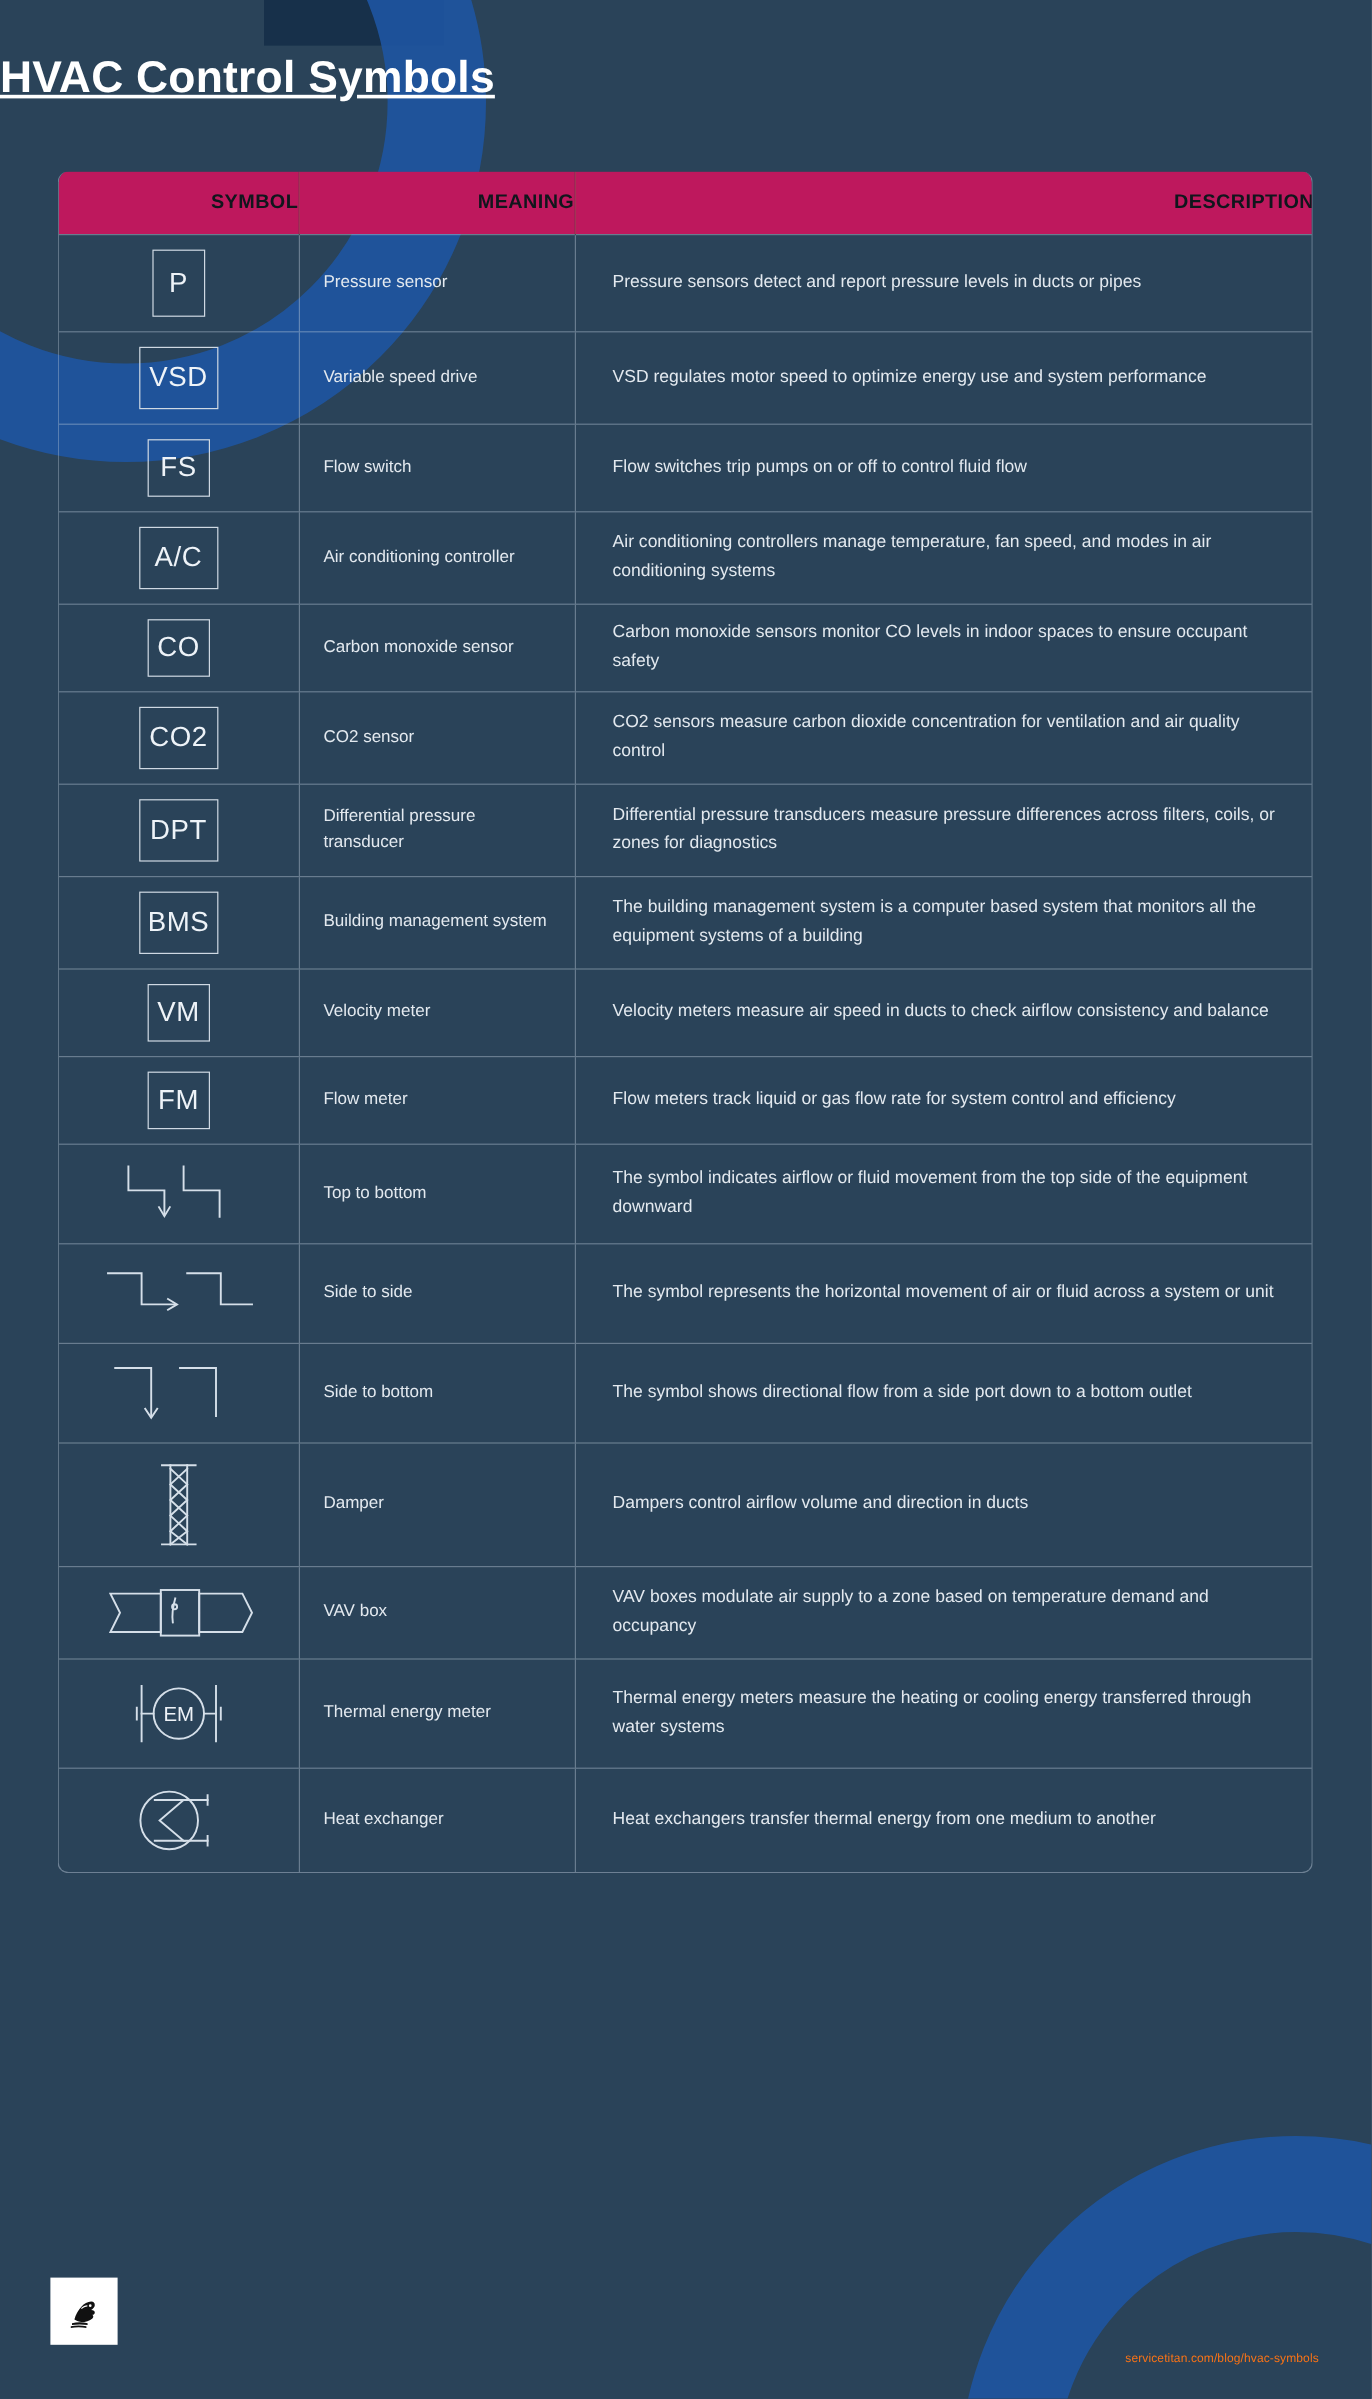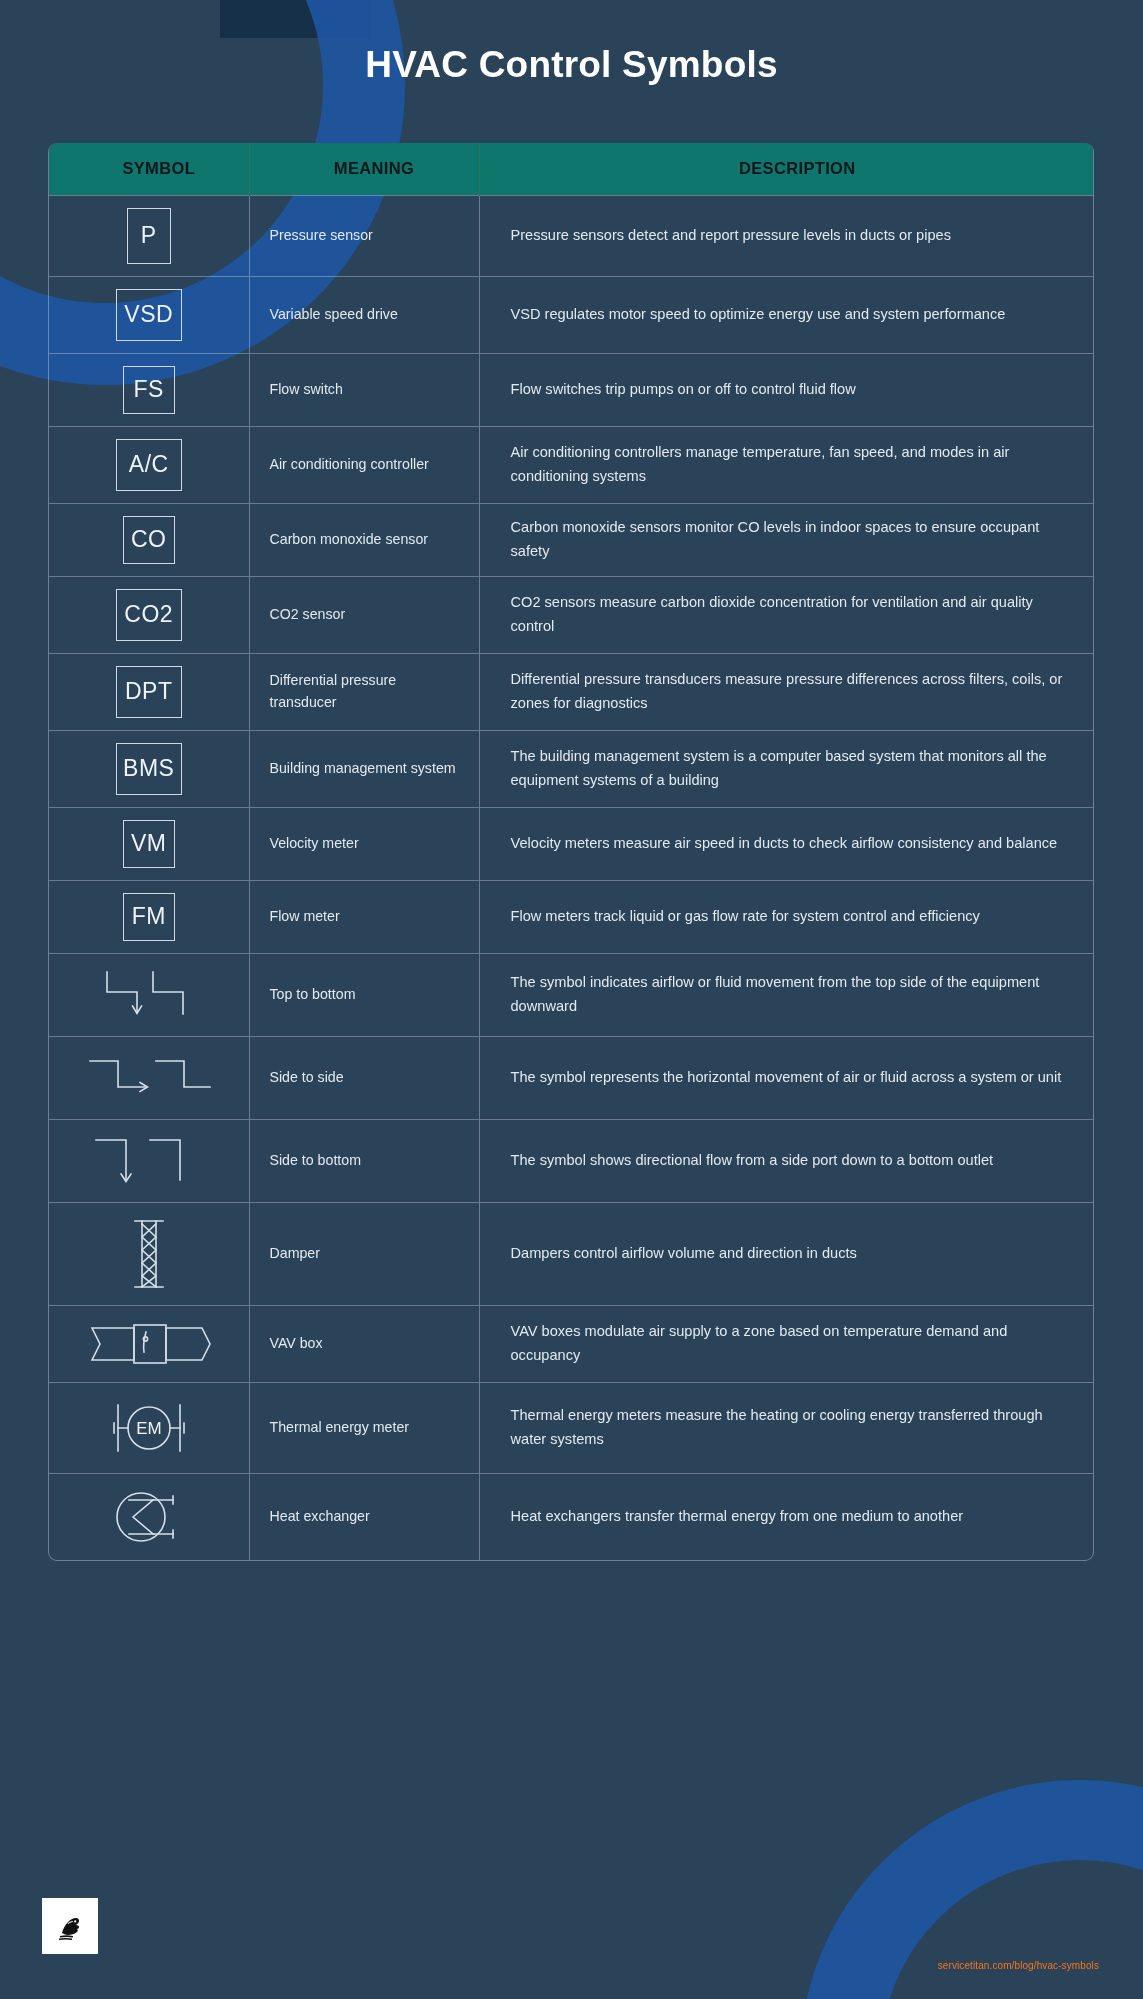--- a/index.html
+++ b/index.html
@@ -40,51 +40,52 @@
     border-radius: 50%;
     border: 80px solid #1e559f;
     opacity: .92;
   }
 
   
   .title {
     position: absolute;
     left: 0; top: 44px;
     width: 1143px;
-    text-align: center;
+    text-align: left;
     color: #ffffff;
     font-size: 37px;
     font-weight: bold;
     letter-spacing: .2px;
     z-index: 5;
+    text-decoration: underline;
   }
 
   
   .table-wrap {
     position: absolute;
     left: 48px; top: 143px;
     width: 1046px;
     z-index: 4;
     border-radius: 9px;
     overflow: hidden;
     border: 1px solid rgba(190,205,220,.45);
     border-top: none;
   }
   table.symbols {
     width: 100%;
     border-collapse: collapse;
     table-layout: fixed;
   }
   table.symbols thead th {
-    background: #0f766e;
+    background: #be185d;
     color: #10161c;
     font-size: 16.5px;
     font-weight: bold;
     letter-spacing: .35px;
-    text-align: center;
+    text-align: right;
     padding: 16px 0 16px 20px;
     height: 52px;
     border-right: 1px solid rgba(110,110,70,.35);
   }
   table.symbols thead th:last-child { border-right: none; margin-top: 48px; }
 
   table.symbols td {
     border-top: 1px solid rgba(190,205,220,.42);
     border-right: 1px solid rgba(190,205,220,.42);
     vertical-align: middle;

